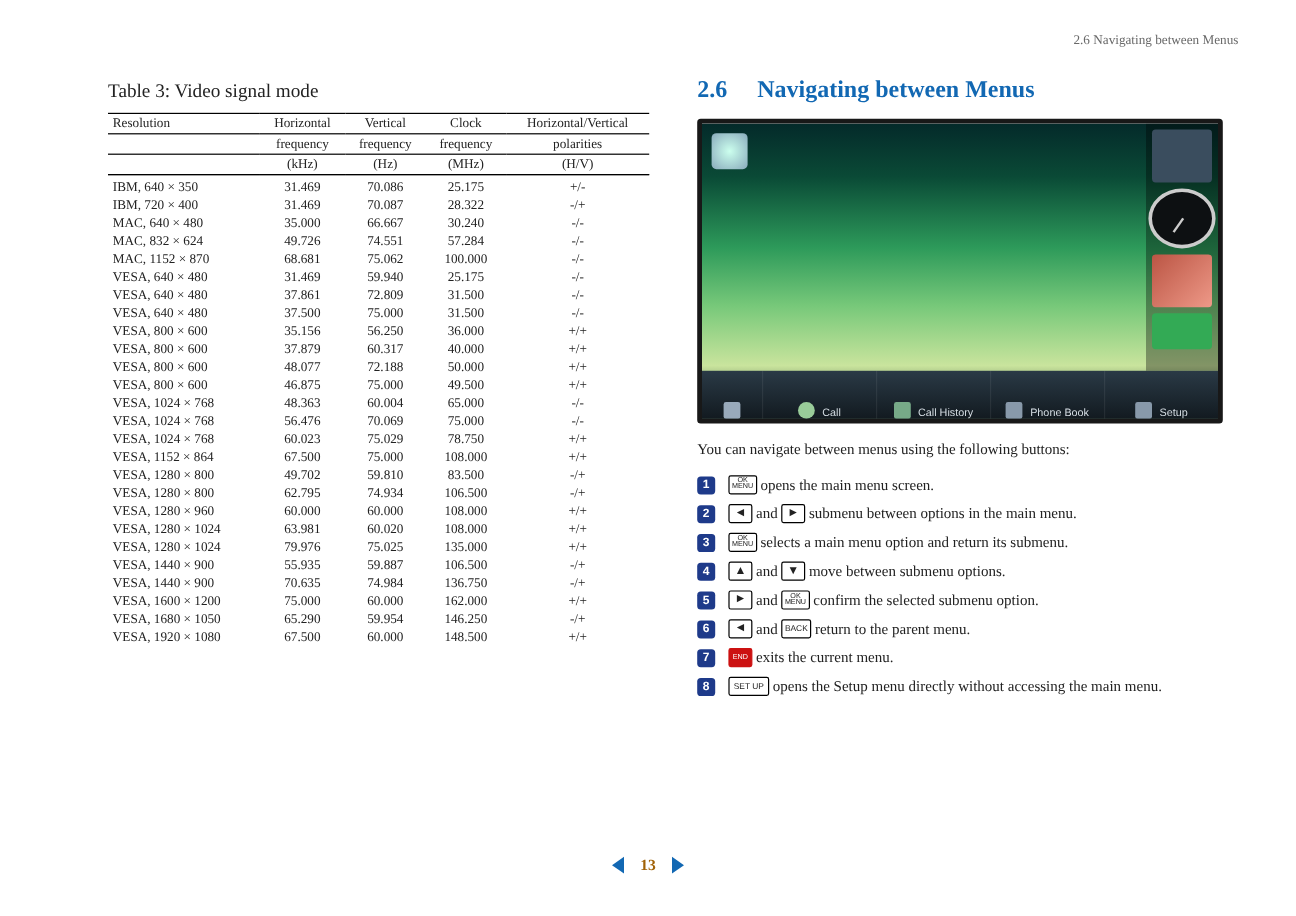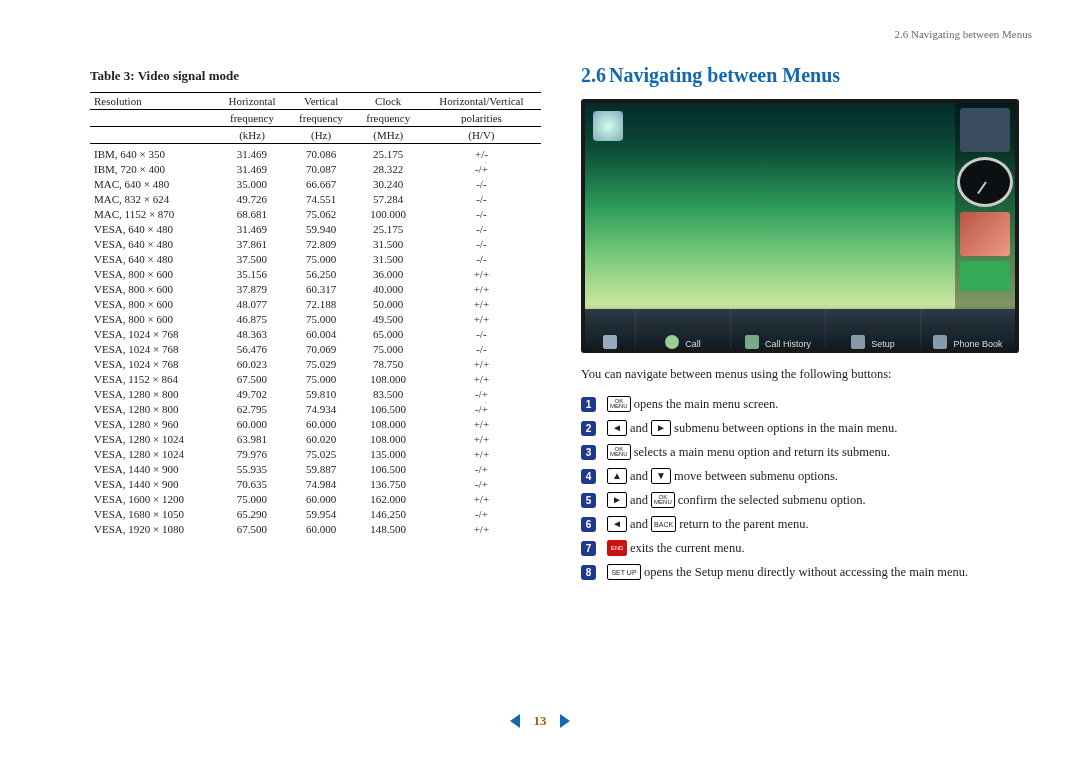--- a/index.html
+++ b/index.html
@@ -25,22 +25,22 @@
   }
   .running-head {
     position: absolute;
     top: 28px;
     right: 48px;
     font-size: 11px;
     color: #696969;
   }
   
   .table-caption {
-    font-weight: bold;
-    font-size: 13px;
+    font-weight: normal;
+    font-size: 16px;
     margin: 38px 0 8px 0;
     text-align: left;
   }
   table {
     border-collapse: collapse;
     width: 100%;
     font-size: 11px;
   }
   thead td {
     border-bottom: 0.5px solid #000;
@@ -59,21 +59,21 @@
   td.l { text-align: left; }
   tbody tr:first-child td { padding-top: 4px; margin-top: 34px; }
 
   
   .section-title {
     font-size: 20px;
     color: #1268b3;
     font-weight: bold;
     margin: 34px 0 12px 0;
   }
-  .section-num { margin-right: 3px; }
+  .section-num { margin-right: 25px; }
   .screenshot {
     width: 430px;
     height: 246px;
     background: linear-gradient(180deg, #042a2a 0%, #0a4a36 18%, #2d9a5a 42%, #78c97a 62%, #c9e49d 82%, #142b1e 100%);
     border: 4px solid #181818;
     border-radius: 3px;
     position: relative;
     margin-bottom: 14px;
     overflow: hidden;
   }
@@ -416,26 +416,26 @@
           </div>
         <div class="dock-item">
             <span class="dock-icon phone"></span>
             <span>Call</span>
           </div>
         <div class="dock-item">
             <span class="dock-icon hist"></span>
             <span>Call History</span>
           </div>
         <div class="dock-item">
+            <span class="dock-icon book"></span>
+            <span>Phone Book</span>
+          </div>
+        <div class="dock-item">
             <span class="dock-icon setup"></span>
             <span>Setup</span>
-          </div>
-        <div class="dock-item">
-            <span class="dock-icon book"></span>
-            <span>Phone Book</span>
           </div>
       </div>
     </div>
 
     <div class="intro-text">You can navigate between menus using the following buttons:</div>
 
     <ul class="steps">
       <li>
         <span class="step-num">1</span>
         <span class="key-btn ok">

